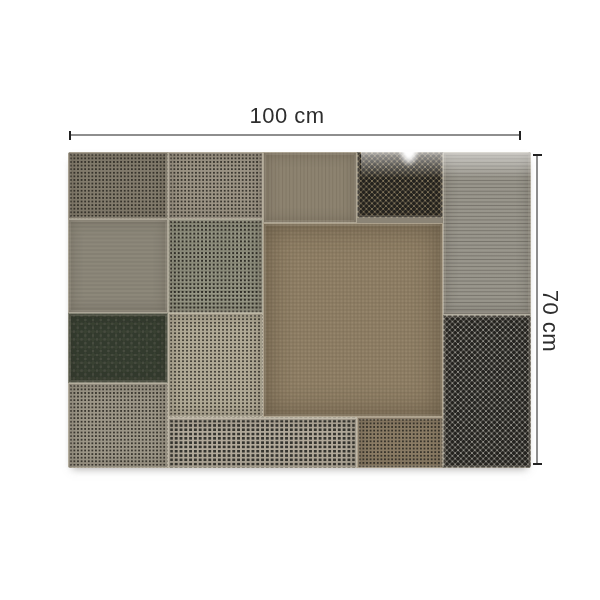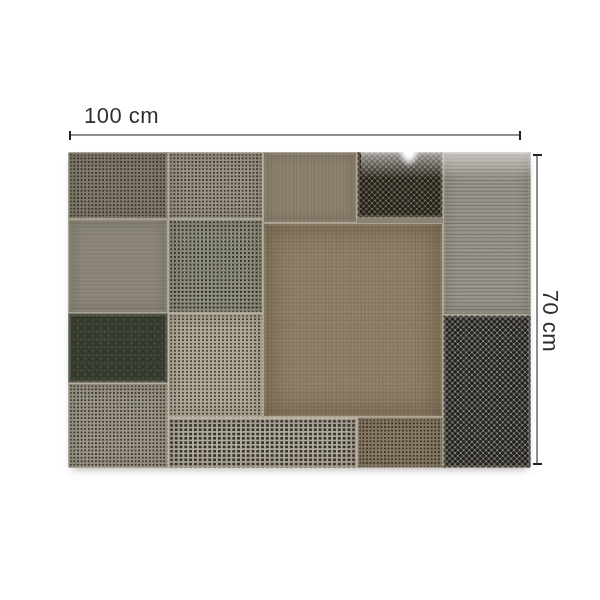--- a/index.html
+++ b/index.html
@@ -8,21 +8,21 @@
     background:#ffffff;
     font-family:"Liberation Sans", sans-serif;
   }
   .canvas{position:absolute;inset:0;}
 
   
   .dim-label{
     position:absolute;color:#2d2d2d;font-size:22px;letter-spacing:.5px;
     white-space:nowrap;
   }
-  .dim-label.width{left:72px;top:103px;width:450px;padding-left:12px;box-sizing:border-box;}
+  .dim-label.width{left:56px;top:103px;width:450px;text-align:center;padding-left:12px;box-sizing:border-box;}
   .dim-label.height{left:550px;top:321px;transform:translate(-50%,-50%) rotate(90deg);}
   .dim-line-h{position:absolute;left:70px;top:134px;width:450px;height:2px;background:#8e8e8e;}
   .dim-line-v{position:absolute;left:536px;top:155px;width:2px;height:310px;background:#8e8e8e;}
   .tick-v{position:absolute;width:2px;height:9px;background:#222222;}
   .tick-h{position:absolute;width:9px;height:2px;background:#222222;}
   .tick-left{left:69px;top:131px;}
   .tick-right{left:519px;top:131px;}
   .tick-top{left:533px;top:154px;}
   .tick-bottom{left:533px;top:463px;}
 

